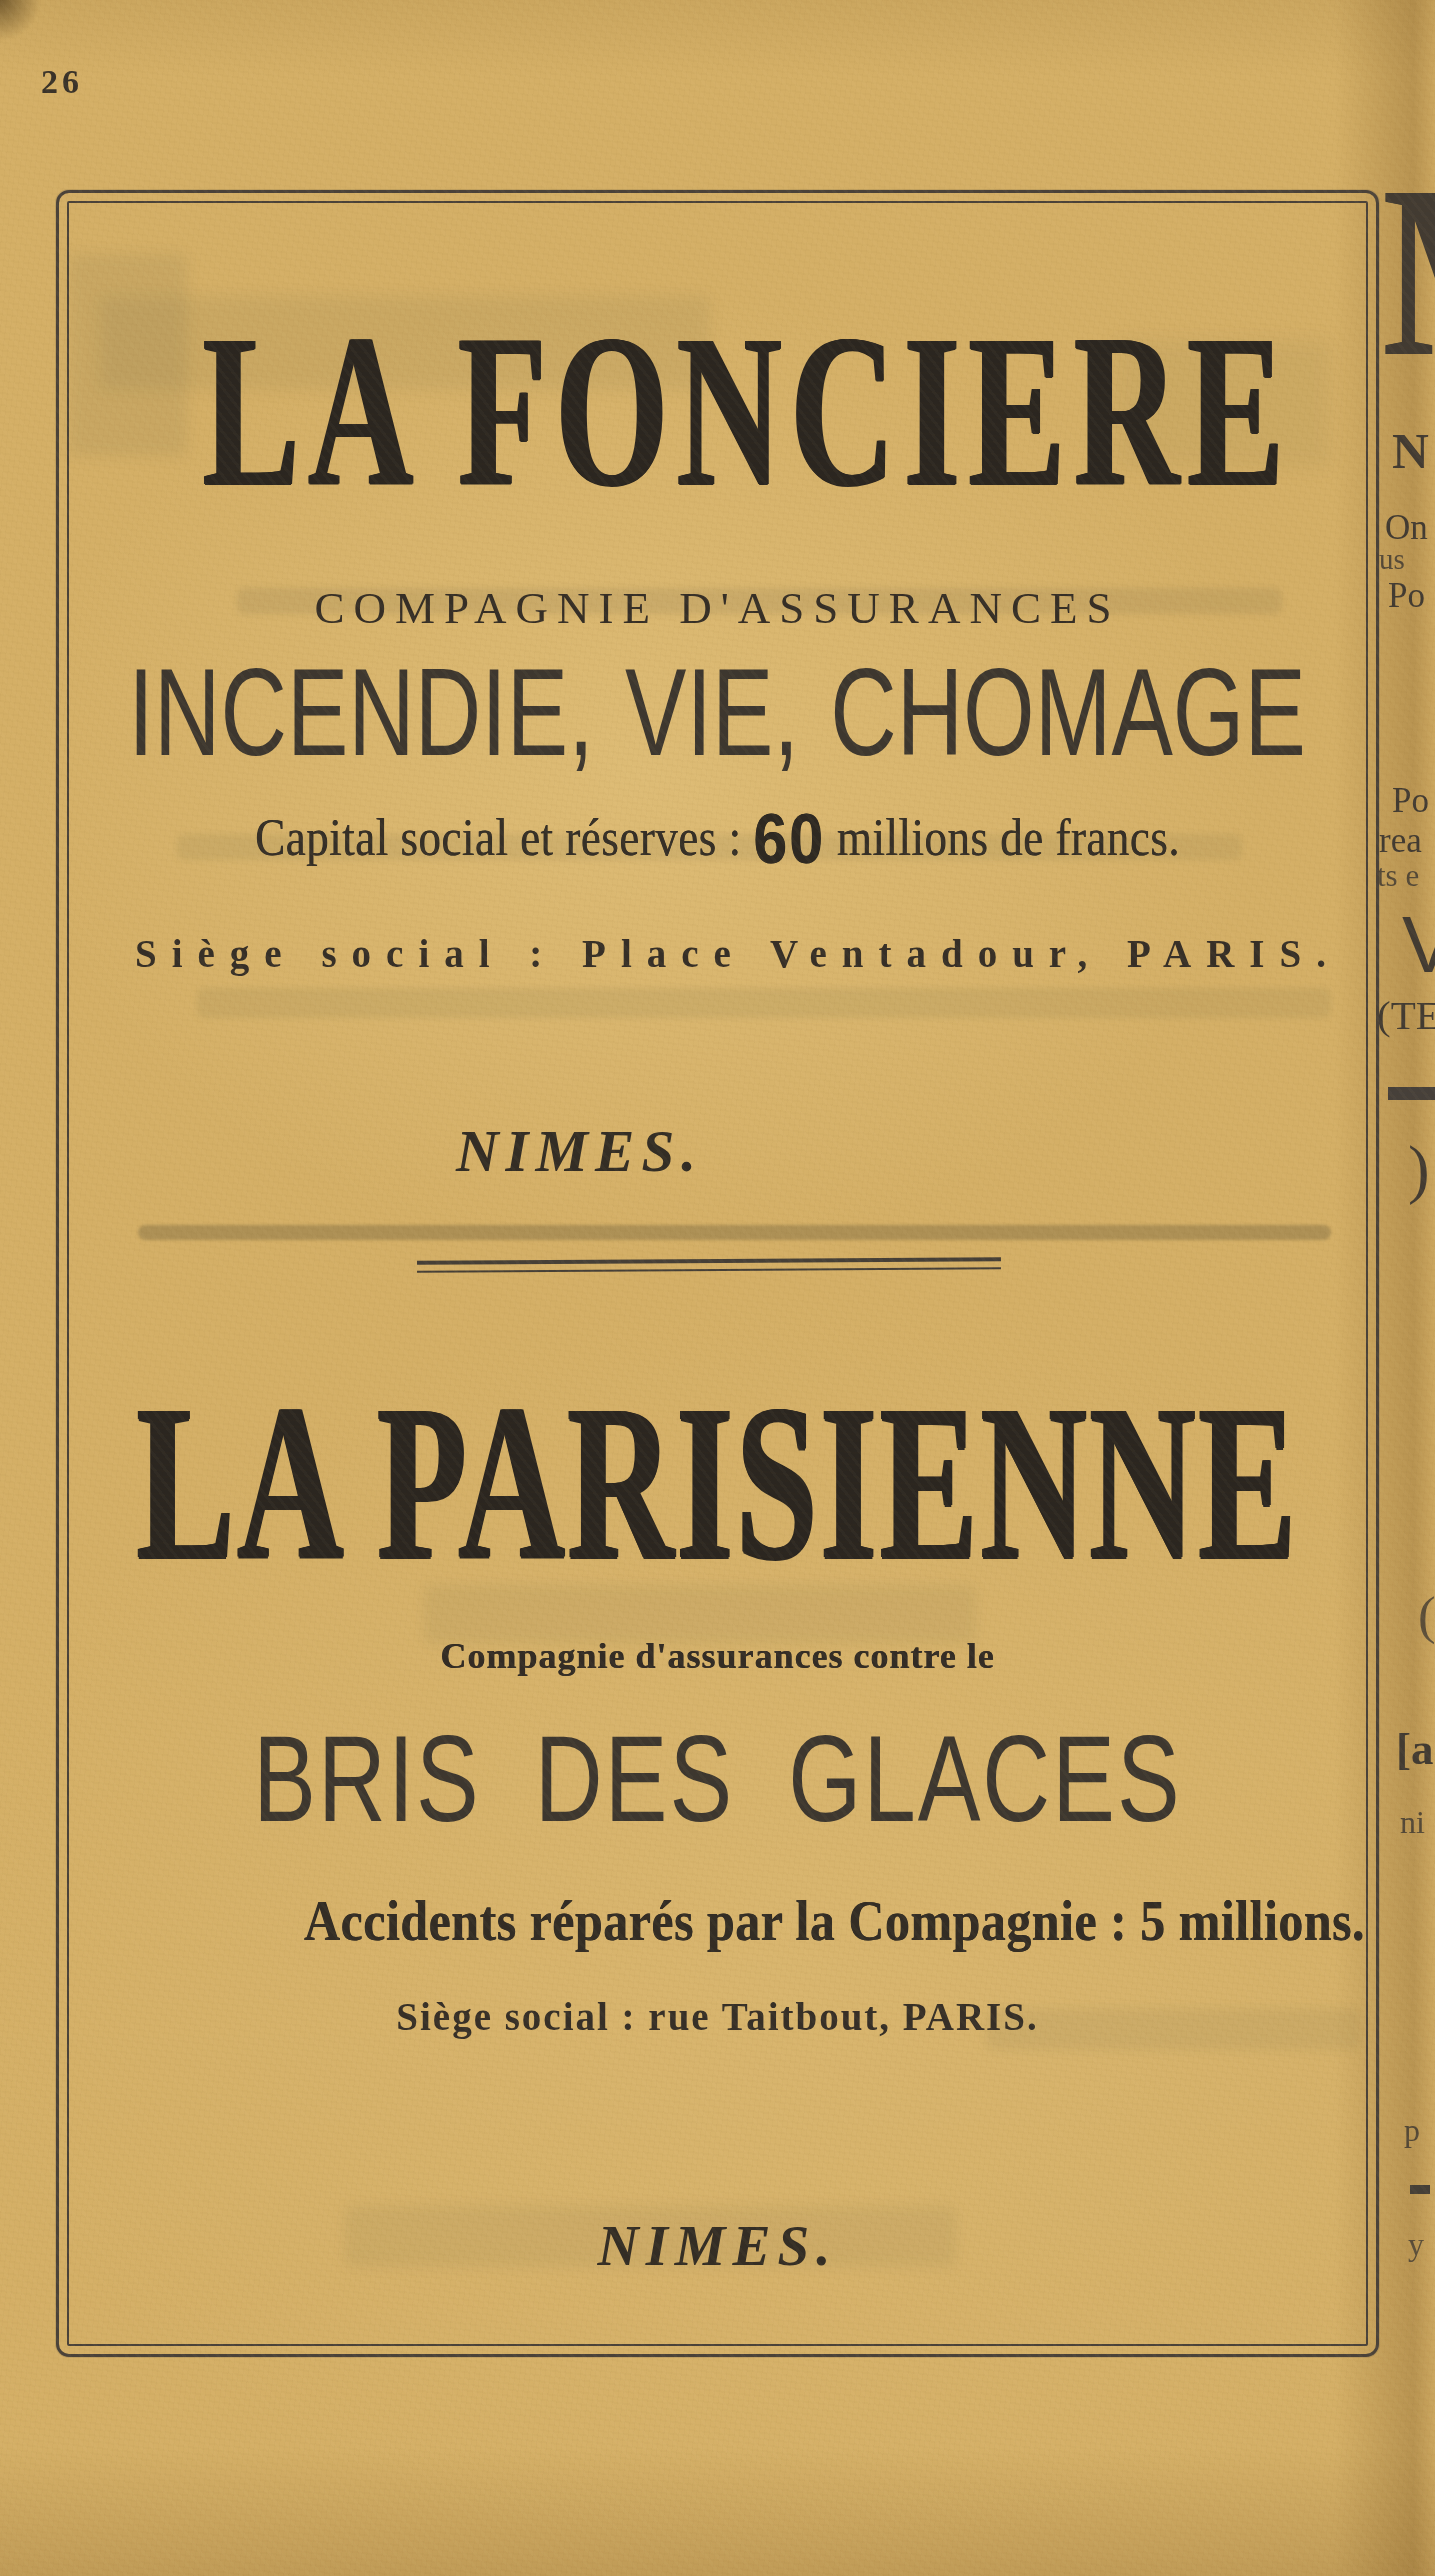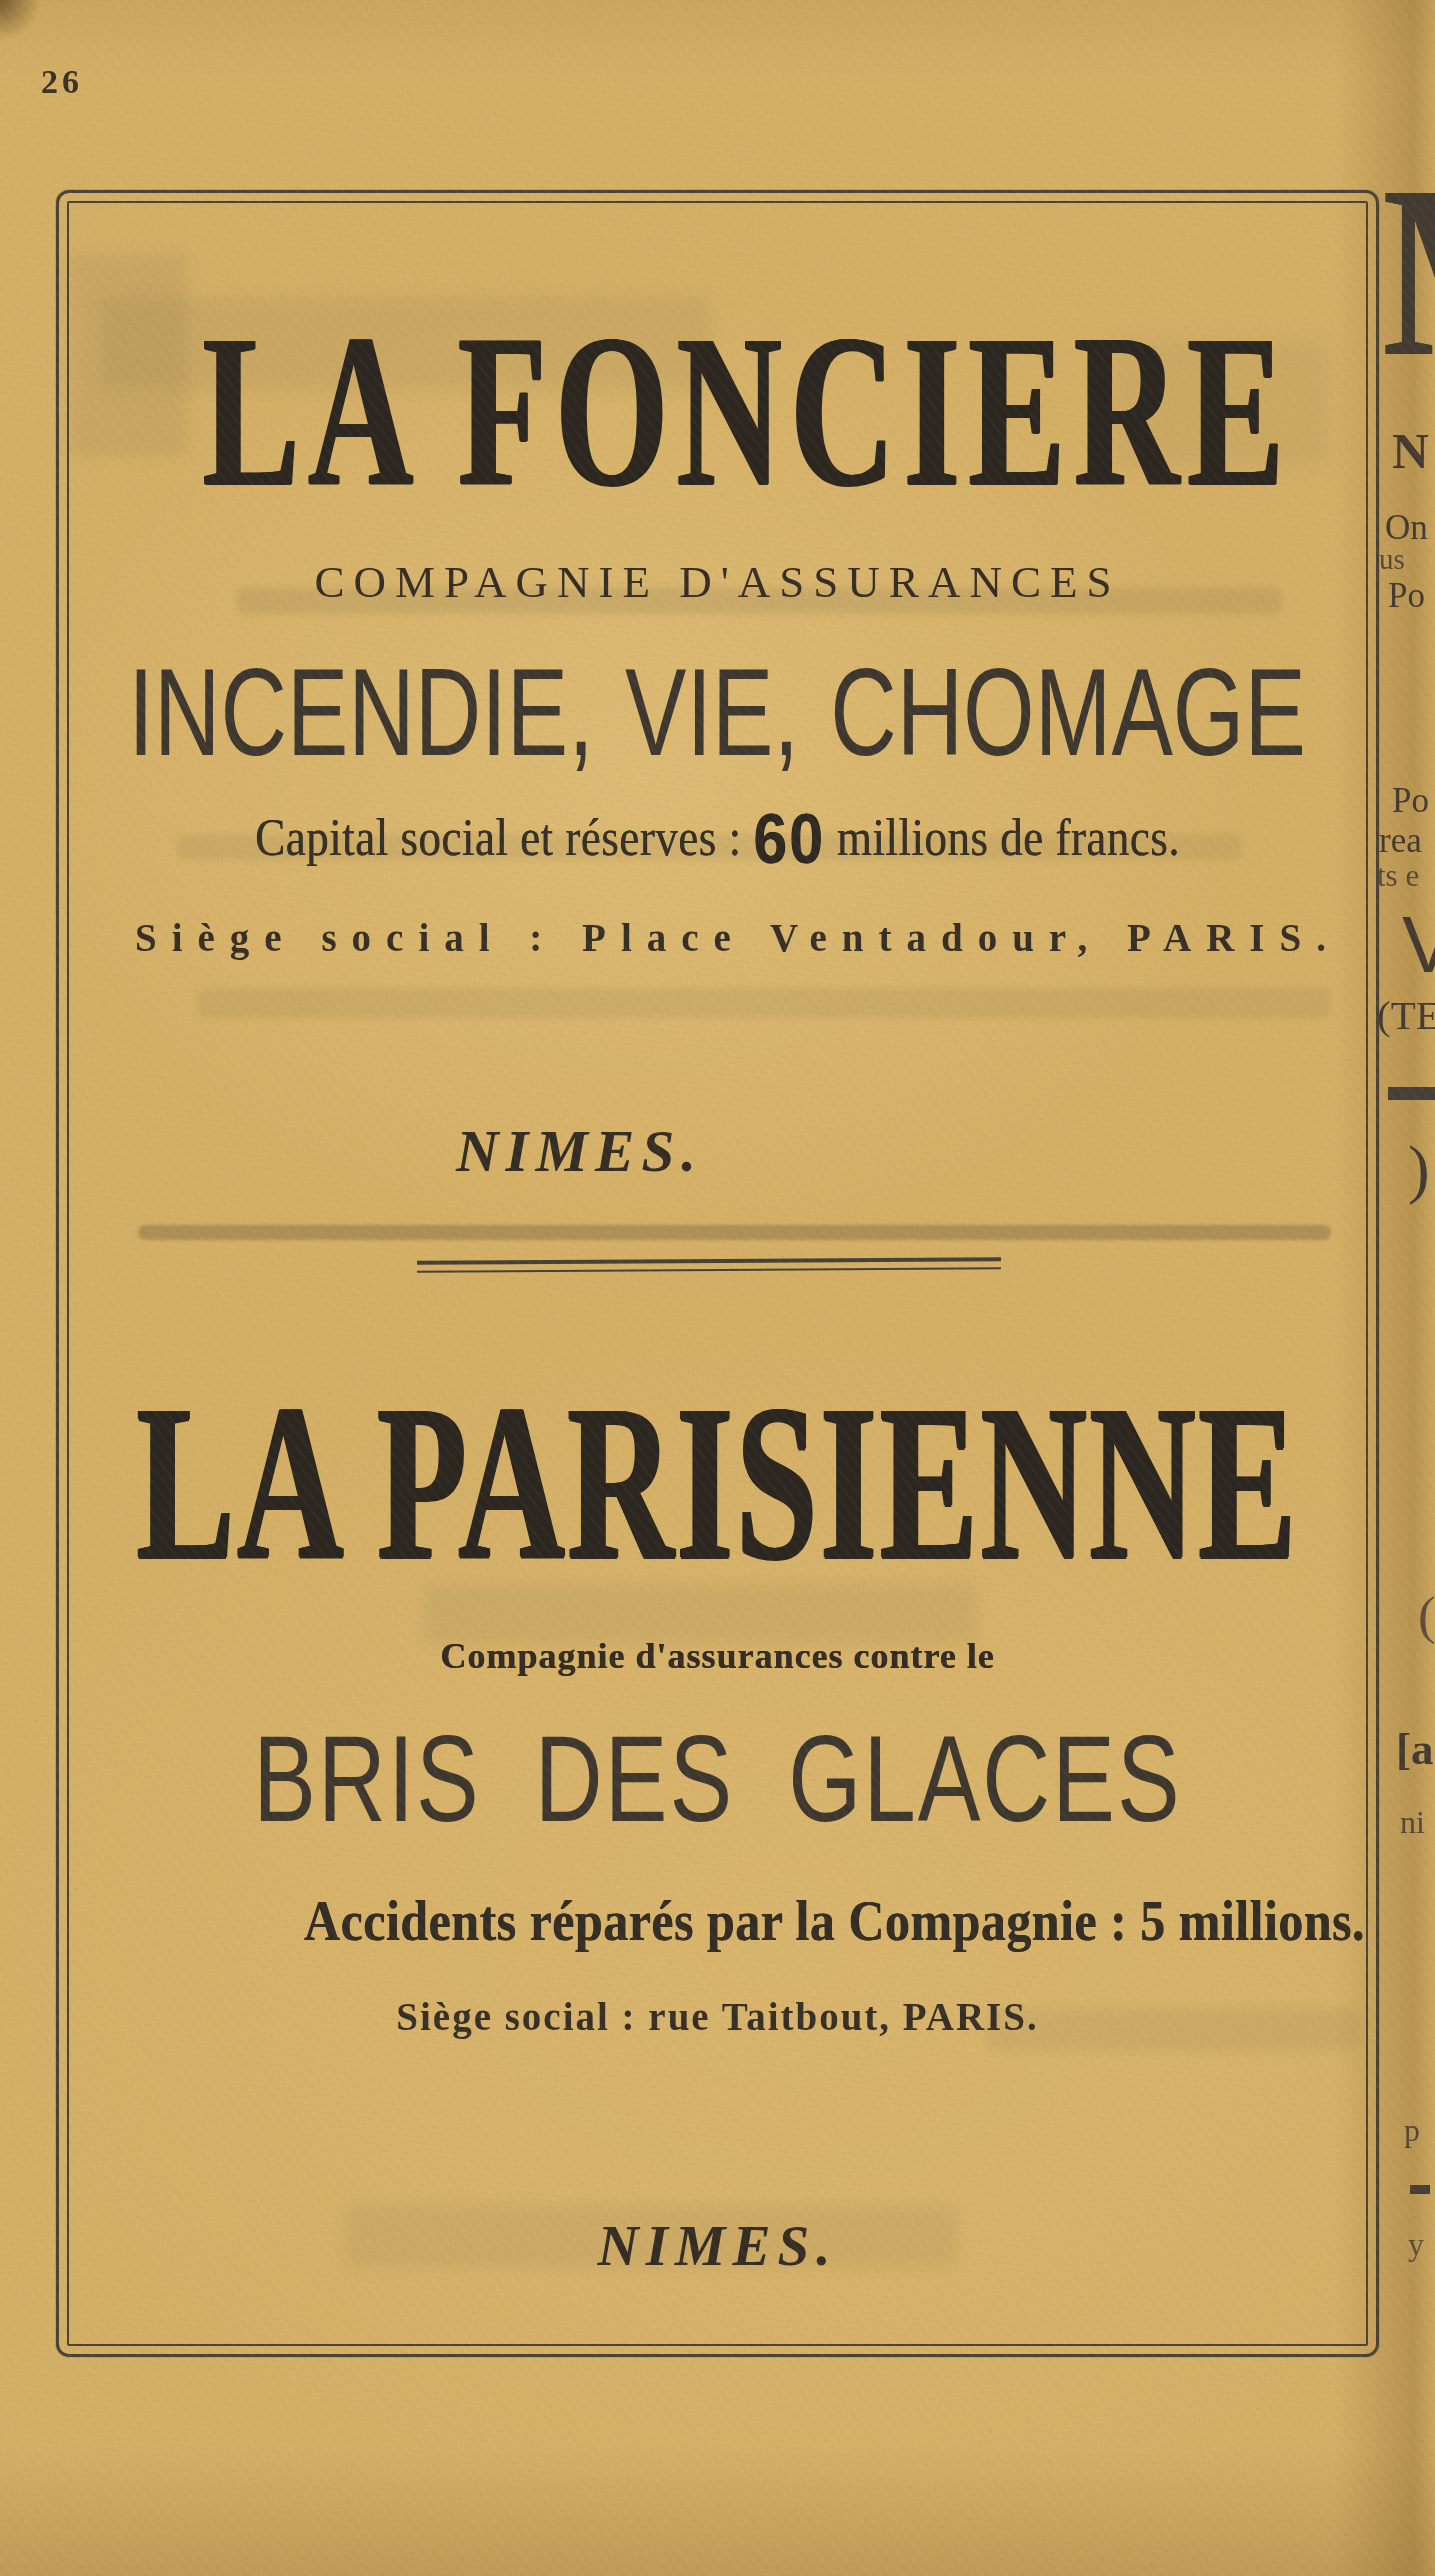--- a/index.html
+++ b/index.html
@@ -42,41 +42,41 @@
   .title-row{color:#2b2620;}
   .title-row > span{
     font-family:"Liberation Serif", serif;font-weight:bold;
     text-shadow:1px 0 0 currentColor,-1px 0 0 currentColor,0 1px 0 currentColor;
   }
   .title1{top:143px;}
   .title1 > span{font-size:146px;line-height:148px;letter-spacing:8px;transform:translateX(30px) scale(1.0,1.5);}
   .title2{top:1215px;}
   .title2 > span{font-size:148px;line-height:148px;letter-spacing:2px;transform:scale(1.0,1.5);}
 
-  .subtitle1{top:362px;}
+  .subtitle1{top:388px;}
   .subtitle1 > span{font-size:45px;line-height:55px;letter-spacing:9px;color:#352e26;}
   .subtitle2{top:1441px;font-weight:bold;}
   .subtitle2 > span{font-size:36px;line-height:45px;letter-spacing:1px;color:#332c25;
     text-shadow:0.4px 0 0 currentColor;}
 
   .products{font-family:"Liberation Sans", sans-serif;color:#3d372f;}
   .products1{top:465px;}
   .products1 > span{font-size:99px;line-height:108px;letter-spacing:0px;word-spacing:6px;transform:scale(0.93,1.25);}
   .products2{top:1534px;}
   .products2 > span{font-size:94px;line-height:104px;word-spacing:26px;letter-spacing:2px;transform:scale(1,1.3);}
 
   .capital{top:616px;}
   .capital > span.wrap{font-size:45px;line-height:59px;letter-spacing:0.5px;transform:scale(1,1.15);color:#352f27;
     text-shadow:0.4px 0 0 currentColor;}
   .capital .amount{
     font-family:"Liberation Sans", sans-serif;font-weight:bold;font-size:61px;
     vertical-align:-7px;letter-spacing:2px;color:#2e2922;
   }
   .siege{font-weight:bold;color:#362f27;}
-  .siege1{top:720px;margin-left:41px;}
+  .siege1{top:736px;margin-left:41px;}
   .siege1 > span{font-size:39px;line-height:49px;letter-spacing:15px;}
   .siege2{top:1799px;}
   .siege2 > span{font-size:39px;line-height:49px;letter-spacing:2px;}
 
   .agence{font-family:"Liberation Sans", sans-serif;color:#3b352d;}
   .agence1{top:830px;}
   .agence1 > span{font-size:45px;line-height:59px;letter-spacing:2px;word-spacing:10px;transform:scale(0.95,1.35);}
   .agence2{top:1915px;}
   .agence2 > span{font-size:45px;line-height:61px;letter-spacing:3px;word-spacing:30px;transform:scale(0.98,1.35);}
 

